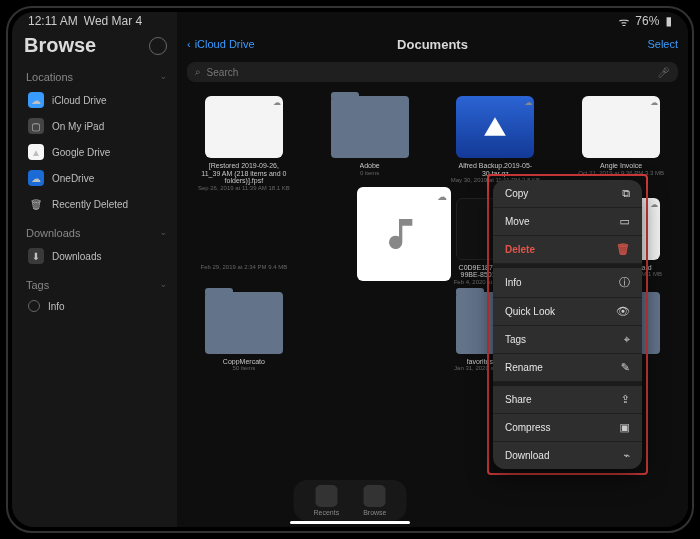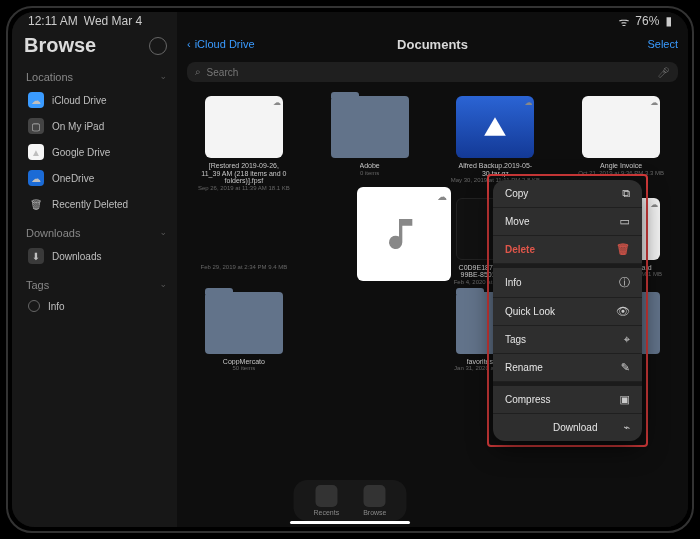--- a/index.html
+++ b/index.html
@@ -52,21 +52,21 @@
   .fmeta { font-size: 6px; color:#666; text-align:center; line-height:1.1;}
 
   .music-big { width: 94px; height: 94px; background:#fff; border-radius:6px; display:flex; align-items:center; justify-content:center; position:absolute; left:180px; top:175px; z-index:30; }
   .music-big .cloud-dl { position:absolute; top:4px; right:4px; color:#888; font-size:10px; }
 
   
   .ctx-wrap { position:absolute; left:310px; top:162px; z-index:40; }
   .ctx-border { border:2px solid #d43a3a; padding:4px; border-radius:4px; }
   .ctx { width: 149px; background:#2e2e2e; border-radius:12px; overflow:hidden; box-shadow:0 8px 24px rgba(0,0,0,.6); }
   .ctx-item { display:flex; justify-content:space-between; align-items:center; padding: 7px 12px; font-size: 10px; color:#e6e6e6; border-bottom:1px solid #1f1f1f; cursor:pointer; }
-  .ctx-item:last-child { border-bottom:none;margin-left:48px; }
+  .ctx-item:last-child { border-bottom:none; }
   .ctx-item.del { color:#e0564a;font-weight:bold; }
   .ctx-gap { height:4px; background:#1b1b1b; }
   .ctx-ic { font-size:11px; opacity:.85; }
 
   
   .dock { position:absolute; bottom:6px; left:50%; transform:translateX(-50%); display:flex; gap:24px; background:#1f1f1f99; padding:5px 20px; border-radius:14px; z-index:20;}
   .dock-app { display:flex; flex-direction:column; align-items:center; color:#888; font-size:7px; }
   .dock-app .ic { width:22px; height:22px; border-radius:5px; background:#333; margin-bottom:2px; }
 
   .home-ind { position:absolute; bottom:3px; left:50%; transform:translateX(-50%); width:120px; height:3px; background:#fff; border-radius:2px; z-index:60; }
@@ -278,20 +278,24 @@
               <div class="ctx-item">
                   <span>Tags</span>
                   <span class="ctx-ic">⌖</span>
                 </div>
               <div class="ctx-item">
                   <span>Rename</span>
                   <span class="ctx-ic">✎</span>
                 </div>
               <div class="ctx-gap"></div>
               <div class="ctx-item">
+                  <span>Share</span>
+                  <span class="ctx-ic">⇪</span>
+                </div>
+              <div class="ctx-item">
                   <span>Compress</span>
                   <span class="ctx-ic">▣</span>
                 </div>
               <div class="ctx-item">
                   <span>Download</span>
                   <span class="ctx-ic">⌁</span>
                 </div>
             </div>
           </div>
         </div>

